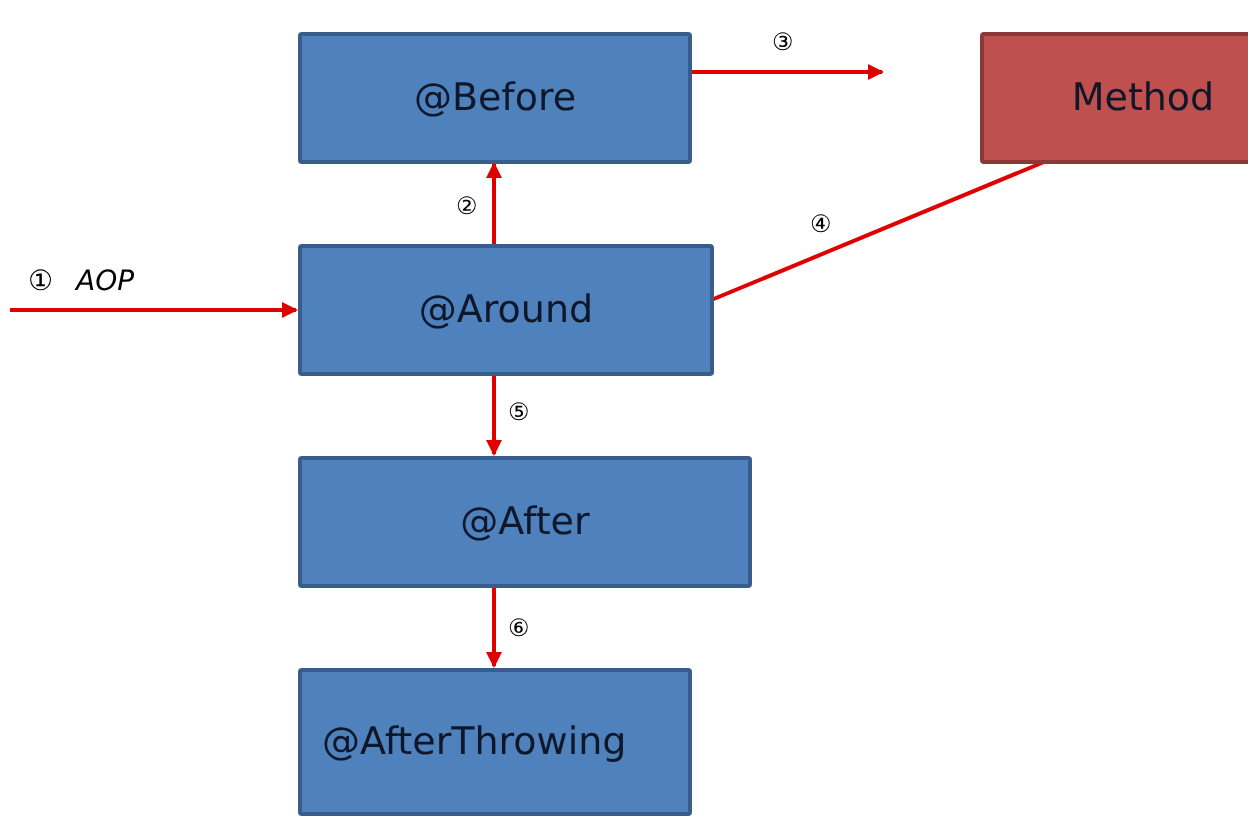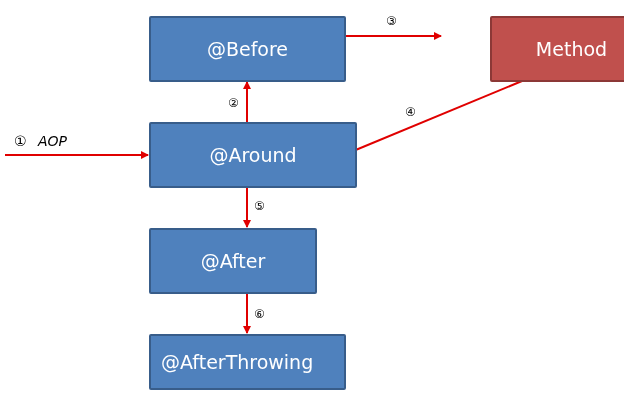--- a/index.html
+++ b/index.html
@@ -1,19 +1,19 @@
 <!DOCTYPE html>
 <html><head>
 <meta charset="utf-8">
 <style>
   html, body { margin:0; padding:0; background:#ffffff; }
   body { width:624px; height:412px; position:relative; overflow:hidden;
          font-family:"DejaVu Sans", sans-serif; }
   .box { position:absolute; box-sizing:border-box; display:flex; align-items:center;
-         justify-content:center; color:#ffffff; font-size:19px;
+         justify-content:center; color:#0f172a; font-size:19px;
          border:2px solid #385d8a; background:#4f81bd; border-radius:2px; }
   .box.red { background:#c0504d; border-color:#8c3836;margin-left:48px; }
   .box.left { justify-content:flex-start; padding-left:10px; }
   svg.arrows { position:absolute; left:0; top:0; }
   .lbl { position:absolute; font-size:12px; color:#000; }
   .aop { position:absolute; font-size:14px; color:#000; }
 </style>
 </head>
 <body>
 
@@ -39,24 +39,24 @@
 
 <div class="box" style="left:149px;top:16px;width:197px;height:66px;">
   <span>@Before</span>
 </div>
 <div class="box red" style="left:442px;top:16px;width:163px;height:66px;">
   <span>Method</span>
 </div>
 <div class="box" style="left:149px;top:122px;width:208px;height:66px;">
   <span>@Around</span>
 </div>
-<div class="box" style="left:149px;top:228px;width:168px;height:66px;">
+<div class="box" style="left:149px;top:228px;width:227px;height:66px;">
   <span>@After</span>
 </div>
-<div class="box left" style="left:149px;top:334px;width:197px;height:56px;">
+<div class="box left" style="left:149px;top:334px;width:197px;height:74px;">
   <span>@AfterThrowing</span>
 </div>
 
 <span class="aop" style="left:14px;top:133px;">①</span>
 <span class="aop" style="left:38px;top:133px;font-style:italic;">AOP</span>
 
 <span class="lbl" style="left:228px;top:96px;">②</span>
 <span class="lbl" style="left:386px;top:14px;">③</span>
 <span class="lbl" style="left:405px;top:105px;">④</span>
 <span class="lbl" style="left:254px;top:199px;">⑤</span>

